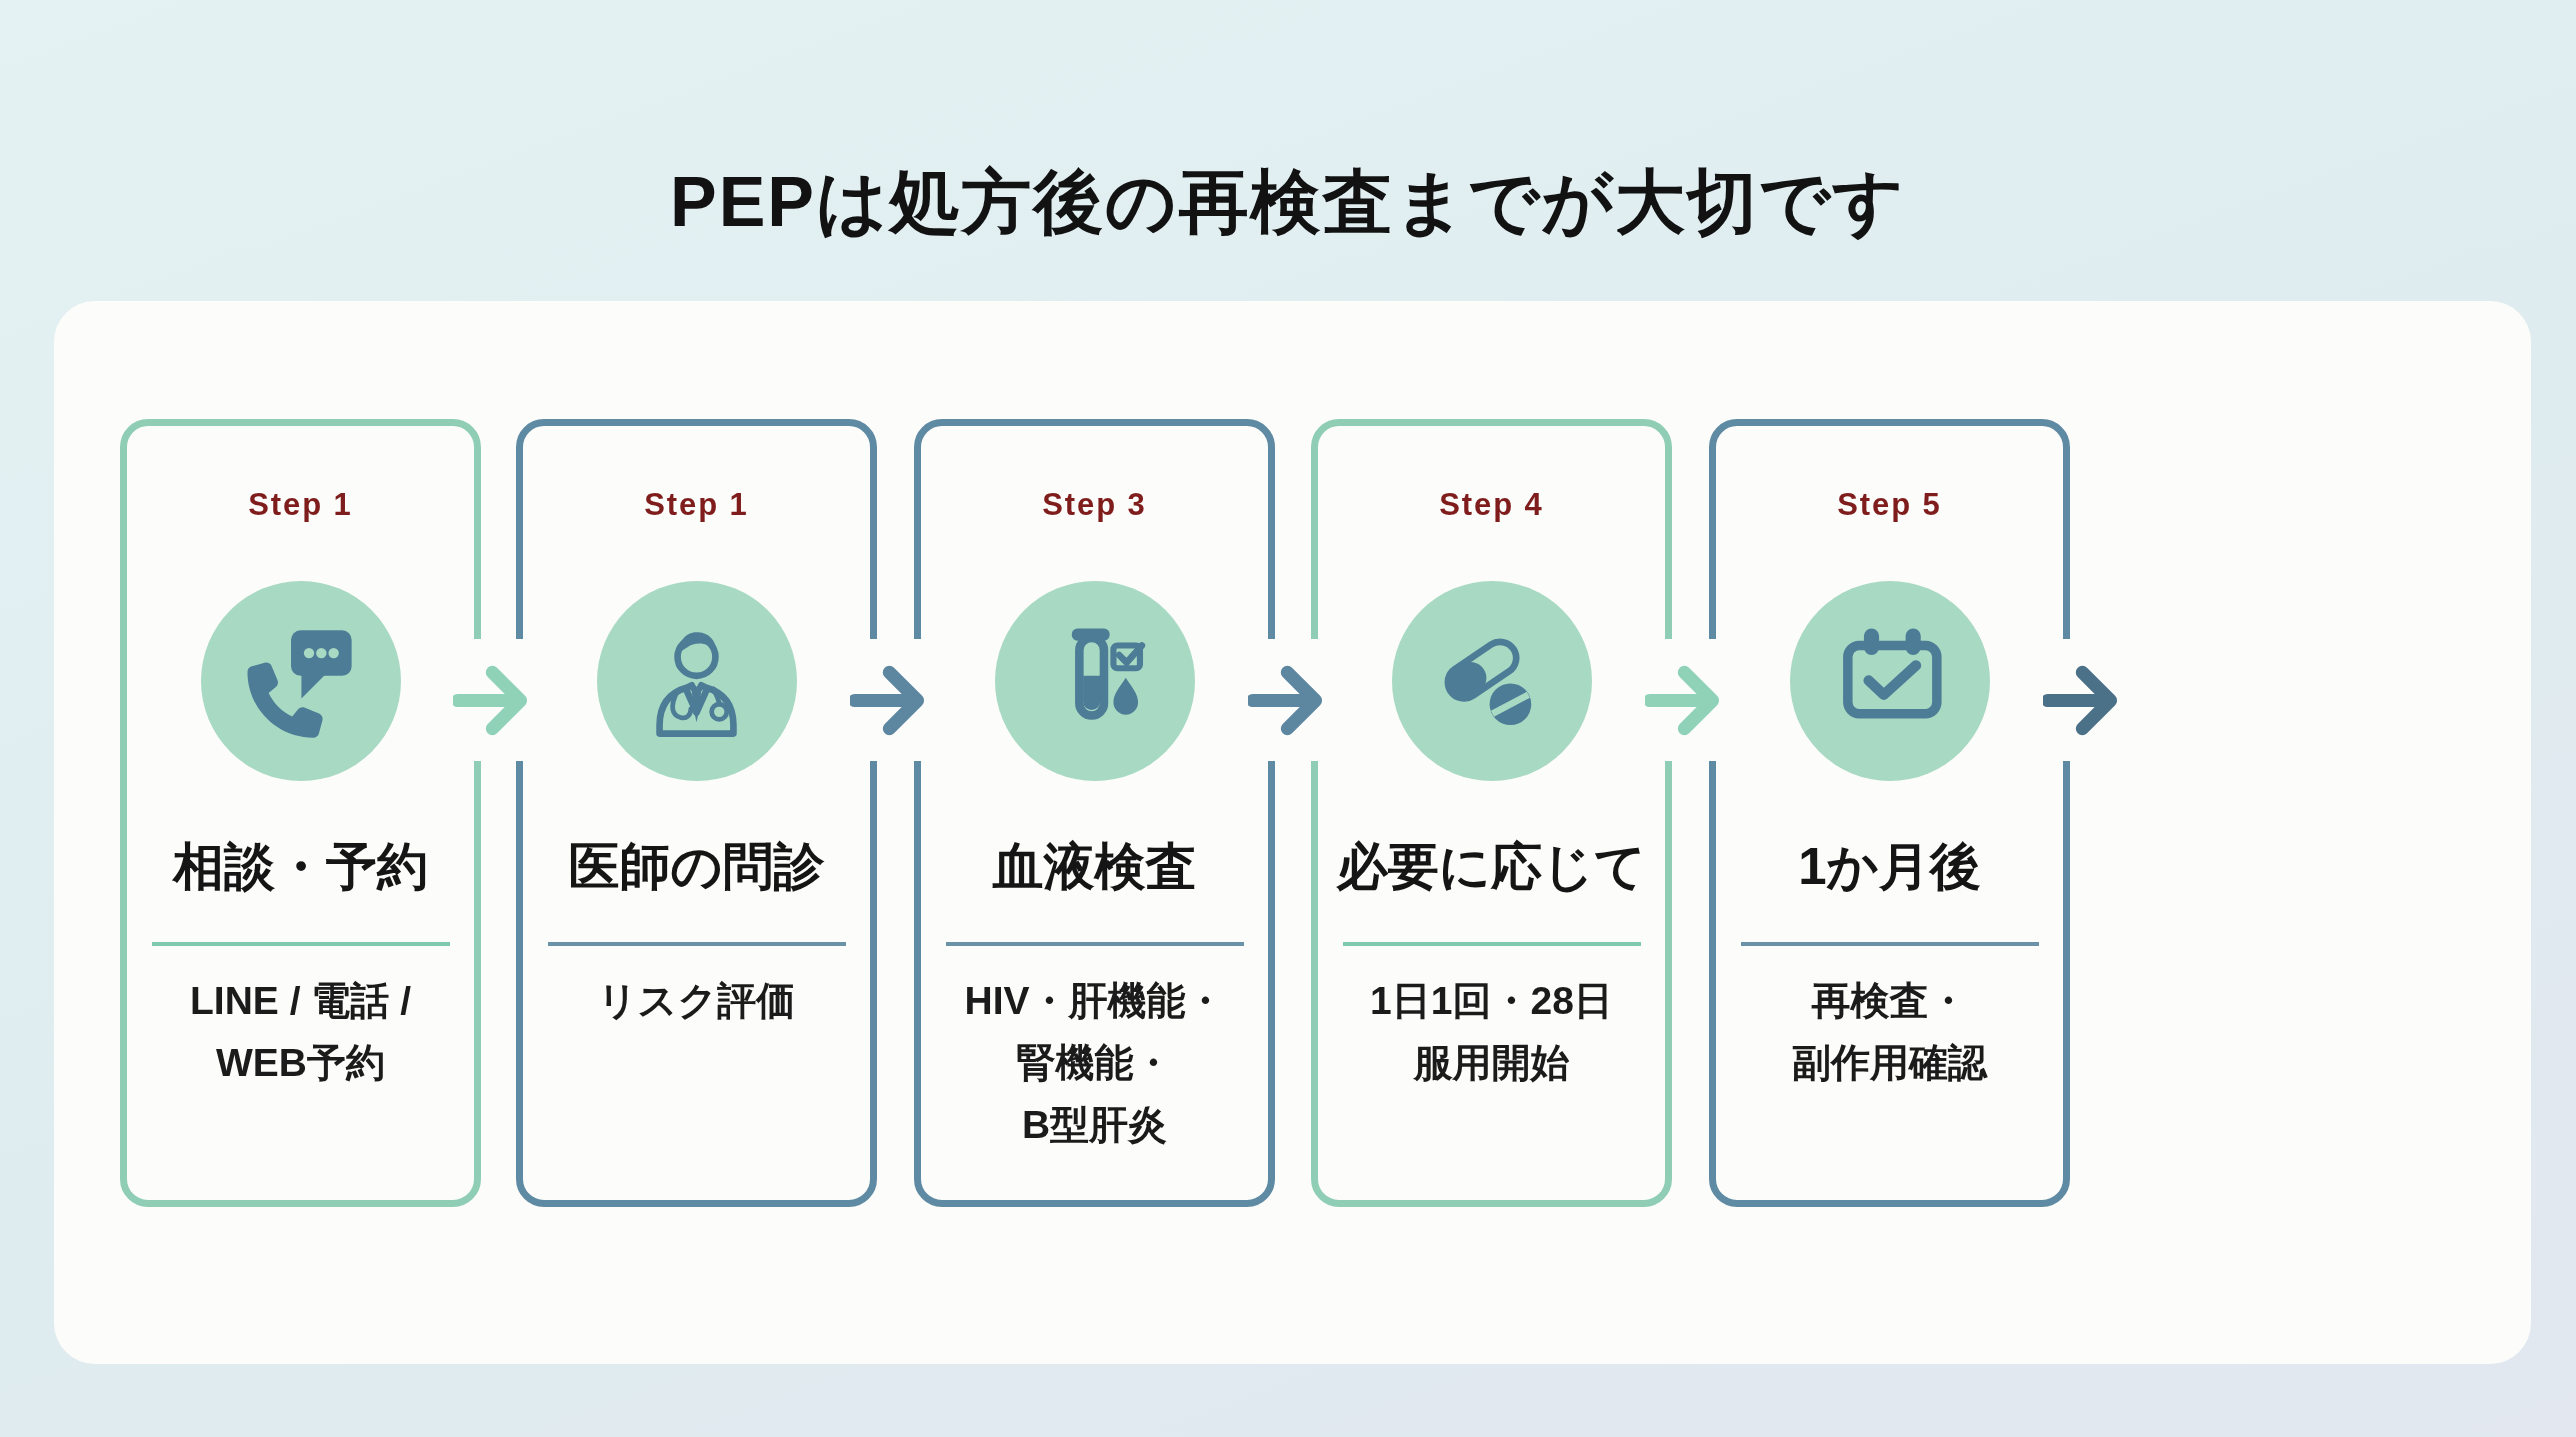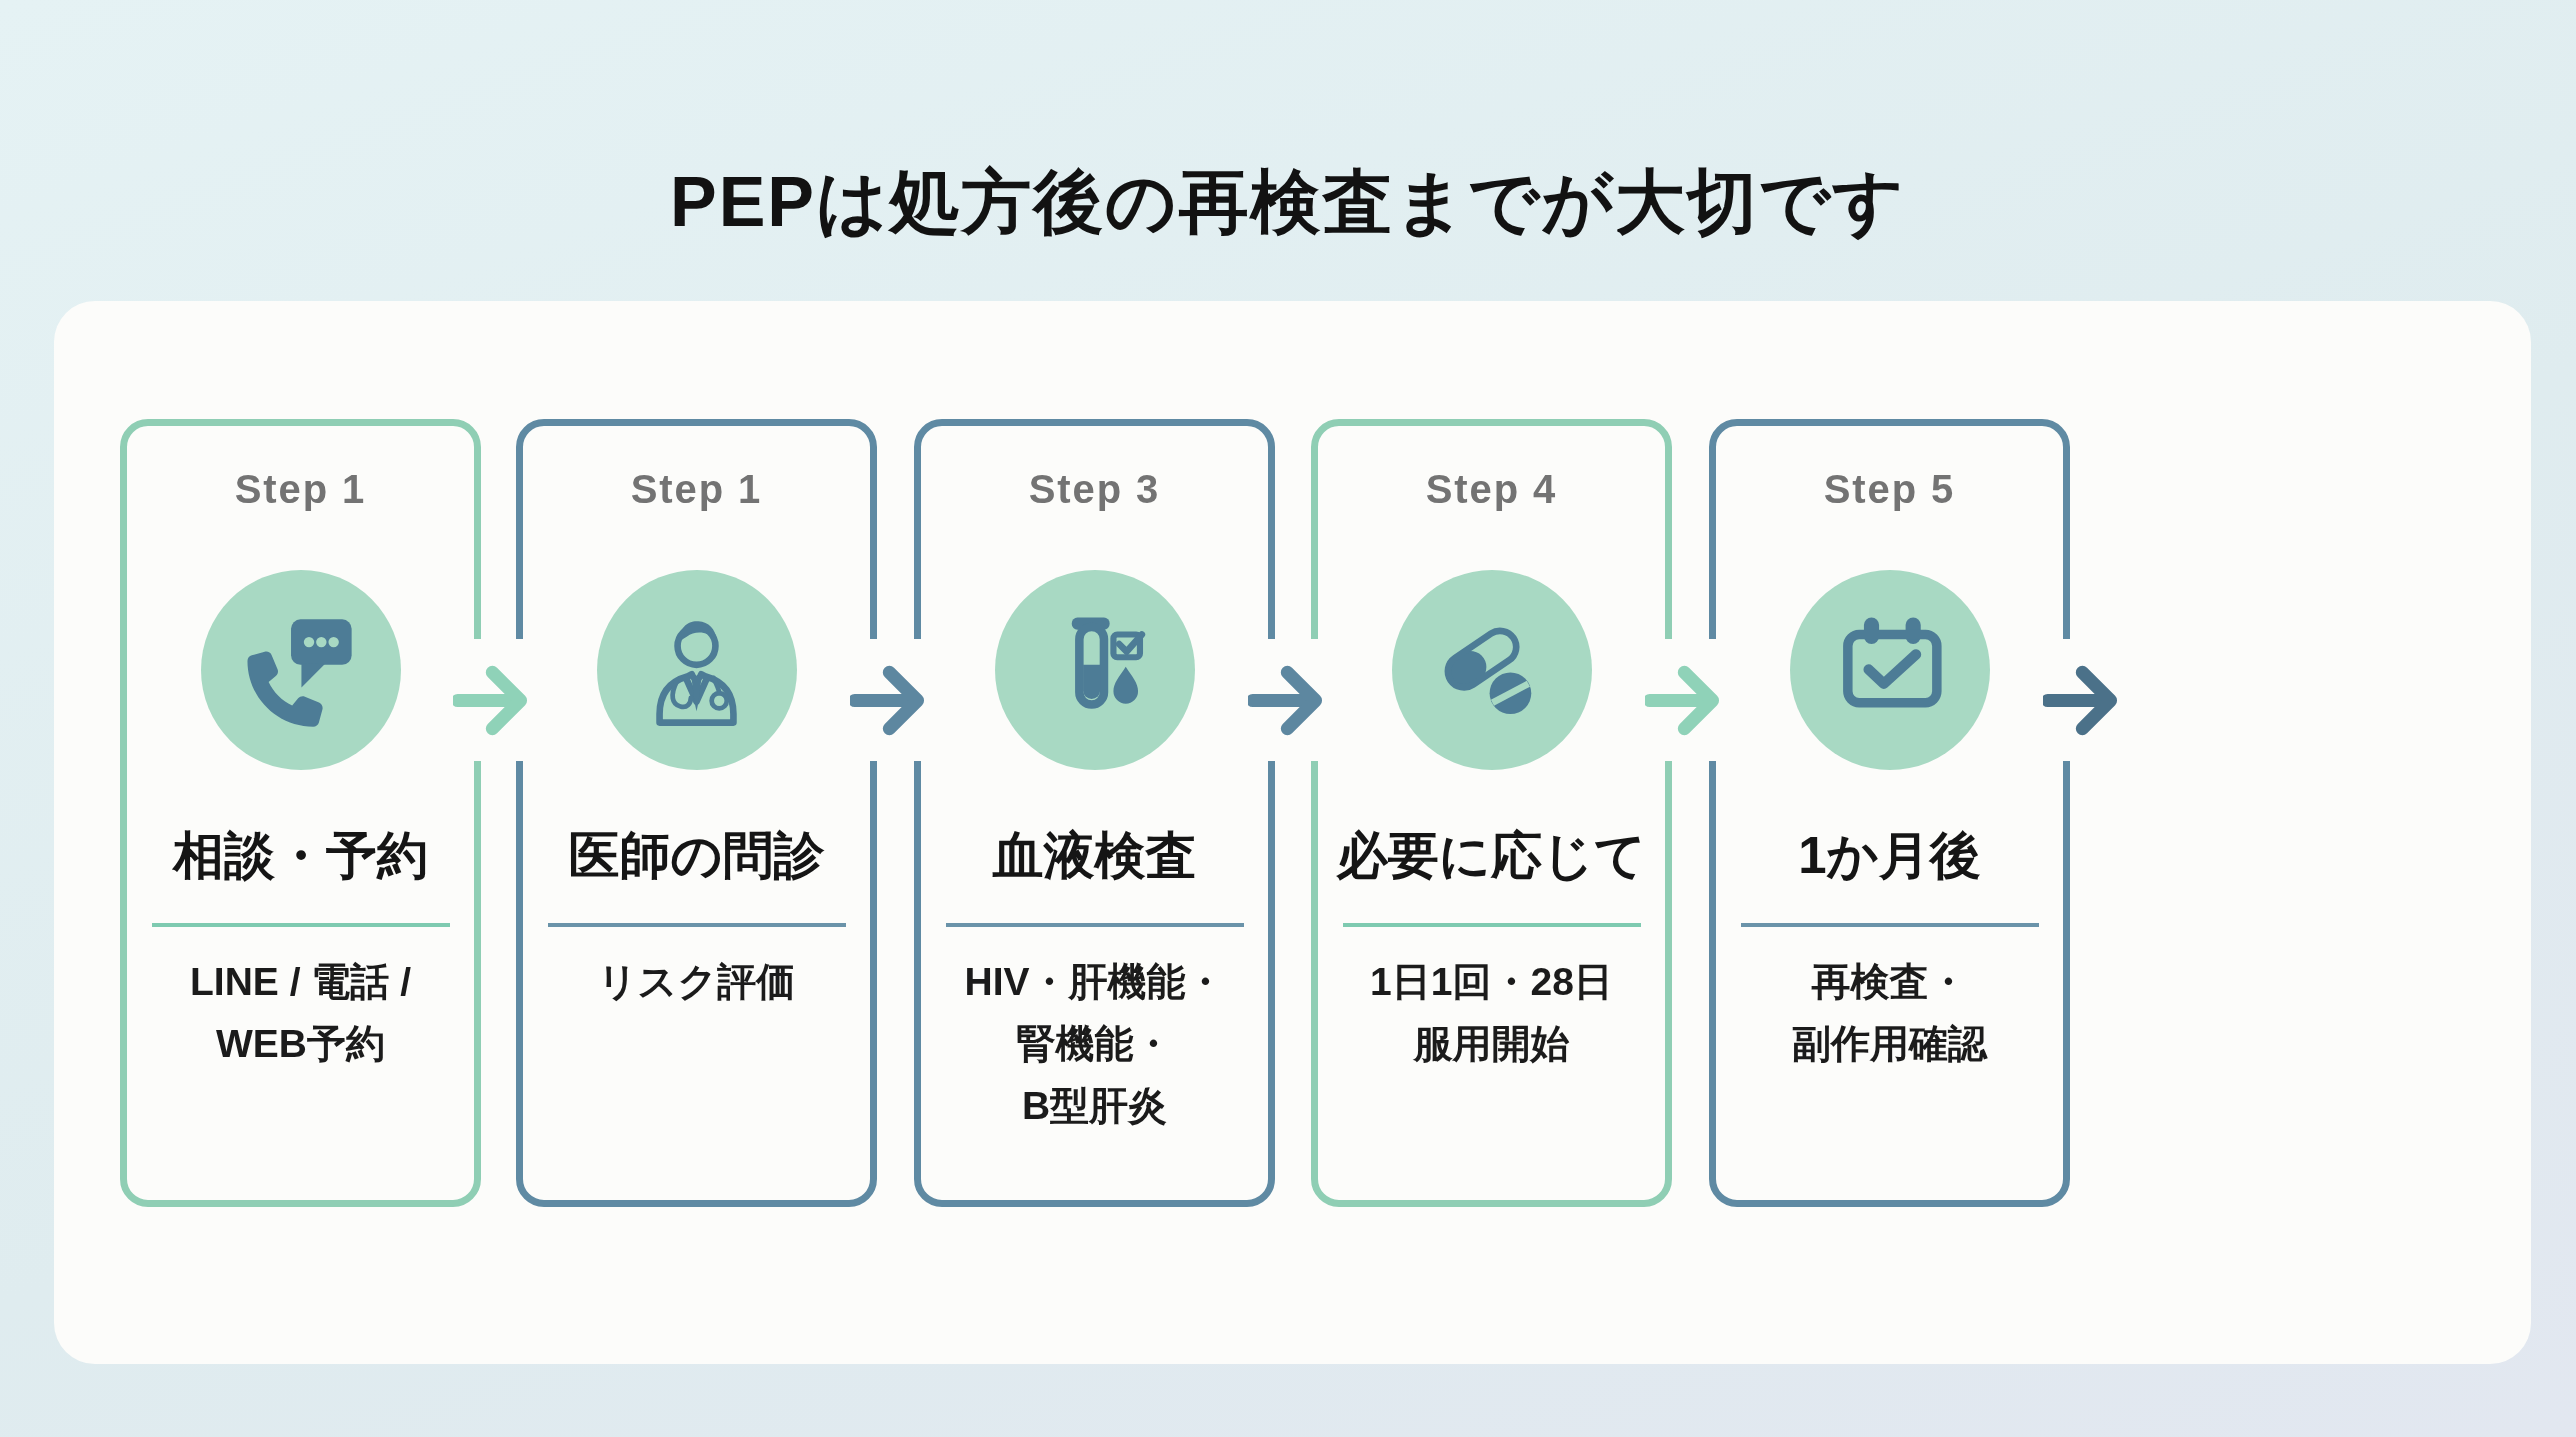--- a/index.html
+++ b/index.html
@@ -18,27 +18,27 @@
     background:#fcfcfa;border-radius:41px;
   }
   .card{
     position:absolute;top:118px;width:361px;height:788px;box-sizing:border-box;
     background:#fcfcfa;border:7.5px solid #8fceb4;border-radius:28px;
     display:flex;flex-direction:column;align-items:center;
   }
   .theme-mint{border-color:#8fceb4;}
   .theme-slate{border-color:#5f8aa3;}
   .theme-dark{border-color:#48708a;border-width:9.4px;}
-  .step-label{margin-top:41px;font-size:40px;font-weight:700;letter-spacing:1.9px;color:#737373;}
+  .step-label{margin-top:61px;font-size:31px;font-weight:700;letter-spacing:1.9px;color:#7f1d1d;}
   .icon-circle{
     margin-top:58px;width:200px;height:200px;border-radius:50%;
     background:#a8d9c3;display:flex;align-items:center;justify-content:center;flex:none;
   }
   .icon{width:125px;height:125px;}
-  .heading{margin:52px 0 4px 0;font-size:51px;font-weight:700;color:#151515;white-space:nowrap;}
+  .heading{margin:52px 0 12px 0;font-size:51px;font-weight:700;color:#151515;white-space:nowrap;}
   .divider{margin-top:28px;width:298px;height:3.7px;background:#7ecab0;}
   .theme-mint .divider{background:#7ecab0;}
   .theme-slate .divider{background:#6a93a9;}
   .theme-dark .divider{background:#5d87a0;}
   .sub{
     margin:24px 0 0 0;font-size:39px;font-weight:700;line-height:1.6;
     text-align:center;white-space:pre-line;color:#1b1b1b;
   }
   .arrow-mask{
     position:absolute;top:338px;width:140px;height:122px;background:#fcfcfa;

